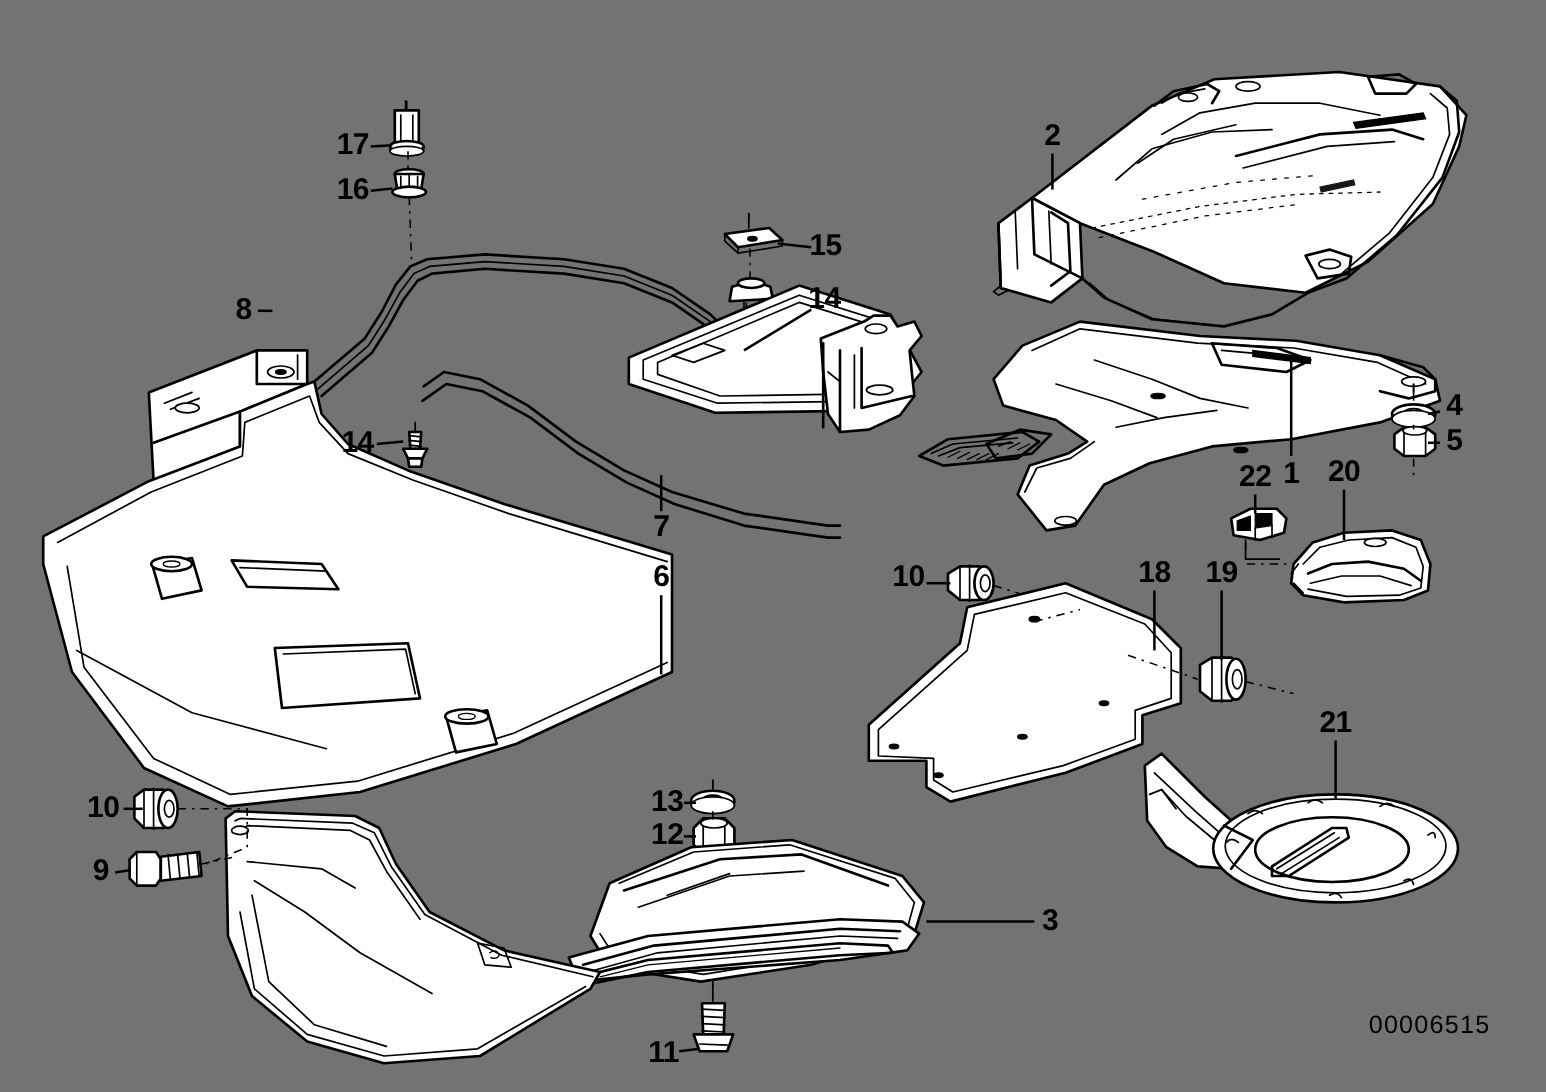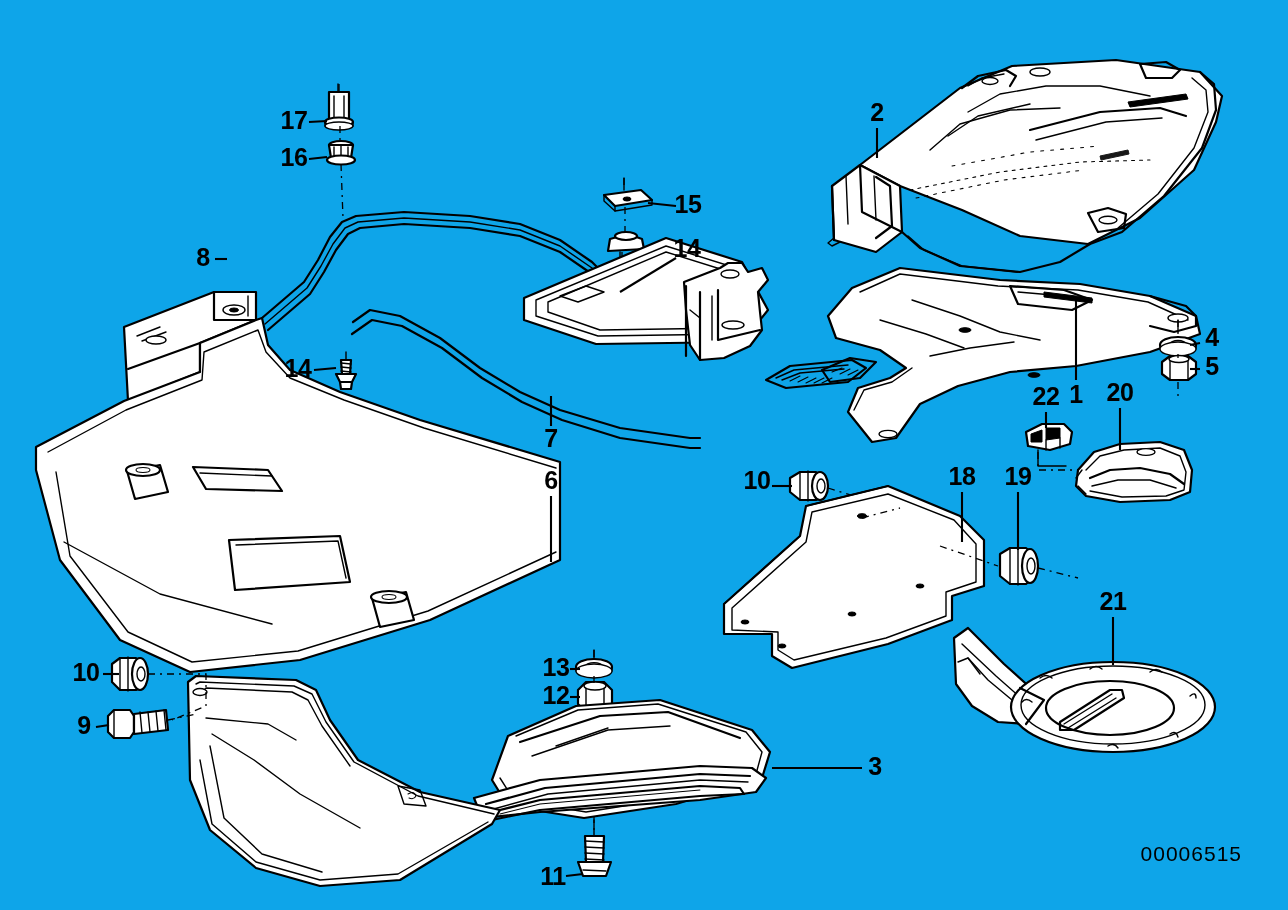--- a/index.html
+++ b/index.html
@@ -1,21 +1,21 @@
 <!DOCTYPE html>
 <html><head>
 <meta charset="utf-8">
 <title>Parts Diagram 00006515</title>
 <style>
   html,body{margin:0;padding:0;background:#ffffff;}
   body{
     font-family:"Liberation Sans", sans-serif;
     width:1288px;height:910px;overflow:hidden;position:relative;
   }
-  #diagram-root{position:absolute;inset:0;width:1288px;height:910px;background:#0ea5e9;}
+  #diagram-root{position:absolute;inset:0;width:1288px;height:910px;background:#737373;}
   svg#diagram-svg{position:absolute;left:0;top:0;width:1288px;height:910px;display:block;}
   .callout-label{
     font-family:"Liberation Sans", sans-serif;
     font-weight:bold;
     font-size:25px;
     fill:#000000;
     dominant-baseline:middle;
     text-anchor:middle;
     letter-spacing:-0.5px;
   }

